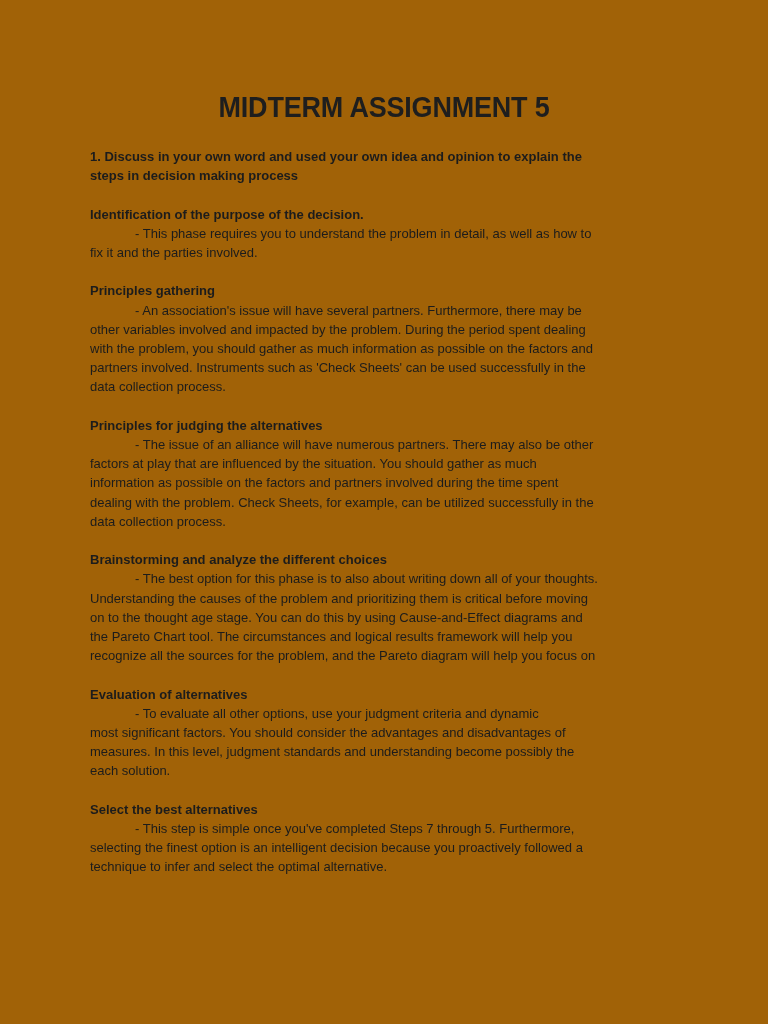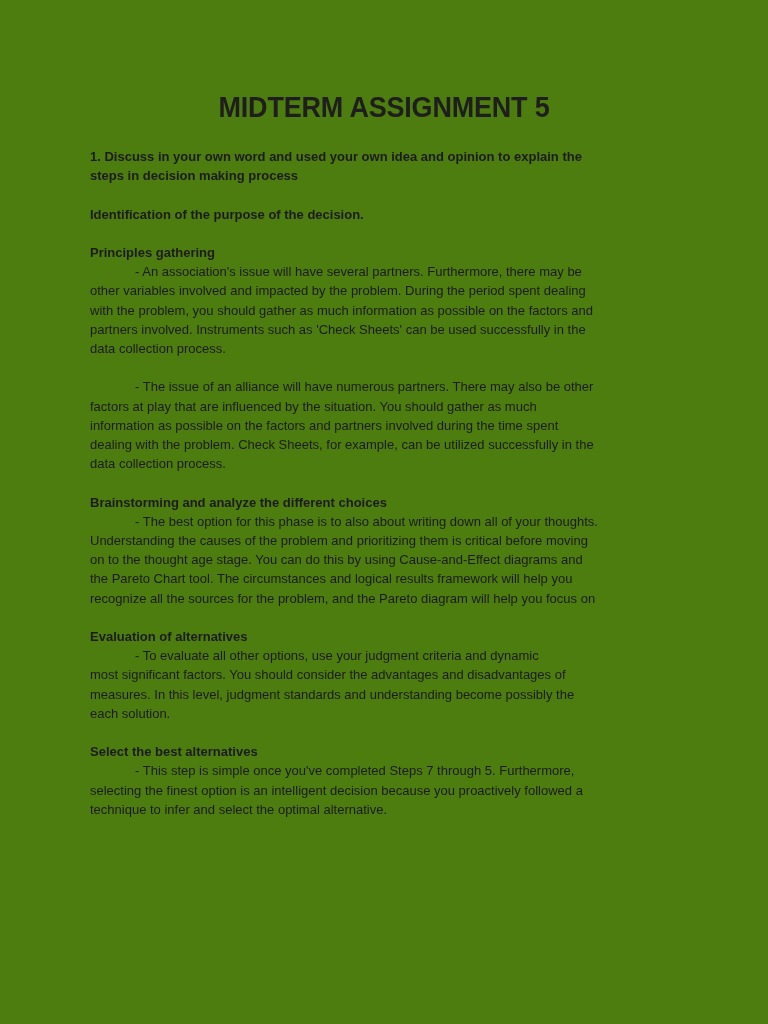--- a/index.html
+++ b/index.html
@@ -1,20 +1,20 @@
 <!DOCTYPE html>
 <html><head>
   <meta charset="utf-8">
   <style>
     html, body { margin: 0; padding: 0; background: #ffffff; }
     body {
       width: 768px; height: 1024px; overflow: hidden; position: relative;
       font-family: "Liberation Sans", sans-serif; color: #1a1a1a;
     }
-    .page { position: absolute; left: 0; top: 0; width: 768px; height: 1024px; background: #4d7c0f; }
+    .page { position: absolute; left: 0; top: 0; width: 768px; height: 1024px; background: #a16207; }
     .title {
       position: absolute; left: 0; top: 91px; width: 768px; text-align: center;
       font-family: "Liberation Sans", sans-serif; font-weight: bold;
       font-size: 29px; letter-spacing: -0.2px; color: #1e1e1e;
       transform: scaleX(0.93); transform-origin: center;
     }
     .content {
       position: absolute; left: 90px; top: 147px; width: 600px;
       font-size: 13px; line-height: 19.2px; color: #1c1c1c;
     }
@@ -32,34 +32,39 @@
   <div class="title">MIDTERM ASSIGNMENT 5</div>
 
   <div class="content">
     <p class="question">
       <span class="line">1. Discuss in your own word and used your own idea and opinion to explain the</span>
       <span class="line">steps in decision making process</span>
     </p>
 
     <div class="section">
       <p class="heading">Identification of the purpose of the decision.</p>
+      <p class="body">
+        <span class="line indent">- This phase requires you to understand the problem in detail, as well as how to</span>
+        <span class="line">fix it and the parties involved.</span>
+      </p>
     </div>
 
     <div class="section">
       <p class="heading">Principles gathering</p>
       <p class="body">
         <span class="line indent">- An association's issue will have several partners. Furthermore, there may be</span>
         <span class="line">other variables involved and impacted by the problem. During the period spent dealing</span>
         <span class="line">with the problem, you should gather as much information as possible on the factors and</span>
         <span class="line">partners involved. Instruments such as 'Check Sheets' can be used successfully in the</span>
         <span class="line">data collection process.</span>
       </p>
     </div>
 
     <div class="section">
+      <p class="heading">Principles for judging the alternatives</p>
       <p class="body">
         <span class="line indent">- The issue of an alliance will have numerous partners. There may also be other</span>
         <span class="line">factors at play that are influenced by the situation. You should gather as much</span>
         <span class="line">information as possible on the factors and partners involved during the time spent</span>
         <span class="line">dealing with the problem. Check Sheets, for example, can be utilized successfully in the</span>
         <span class="line">data collection process.</span>
       </p>
     </div>
 
     <div class="section">

